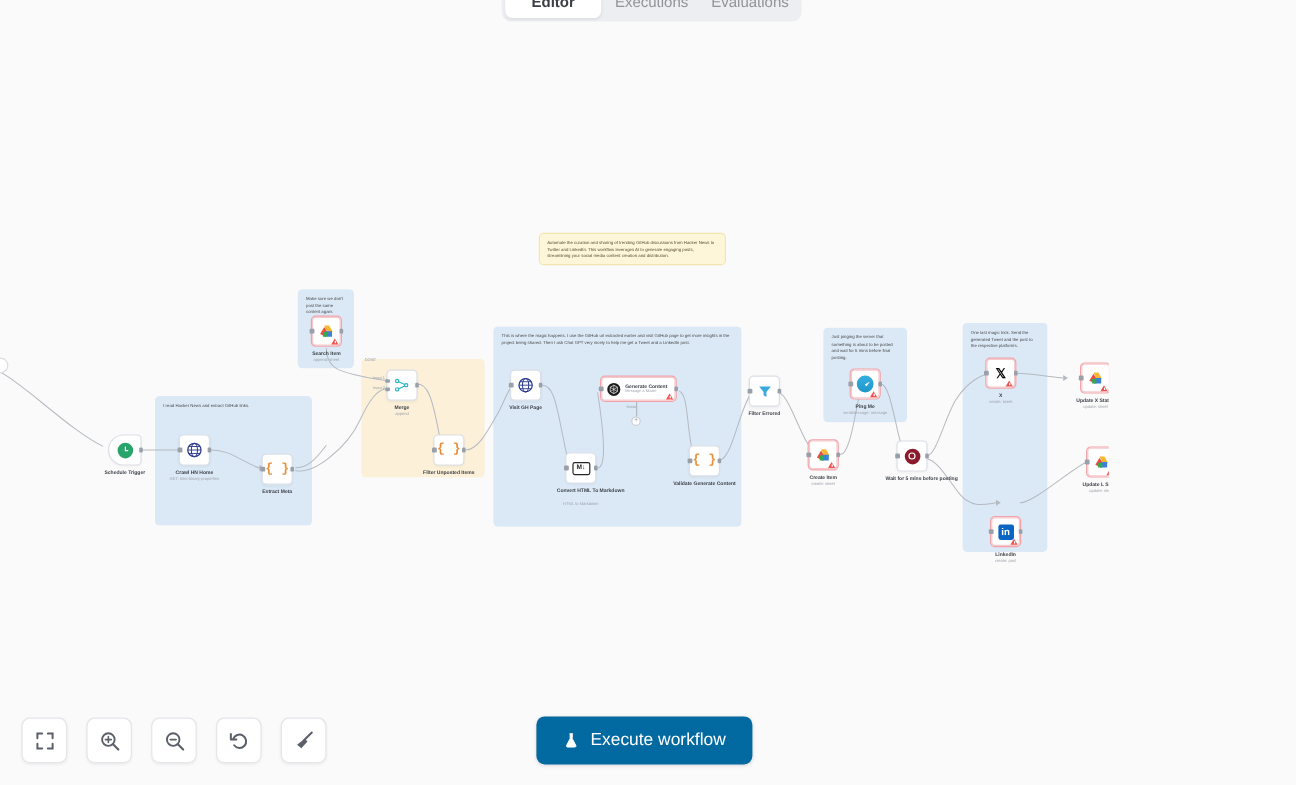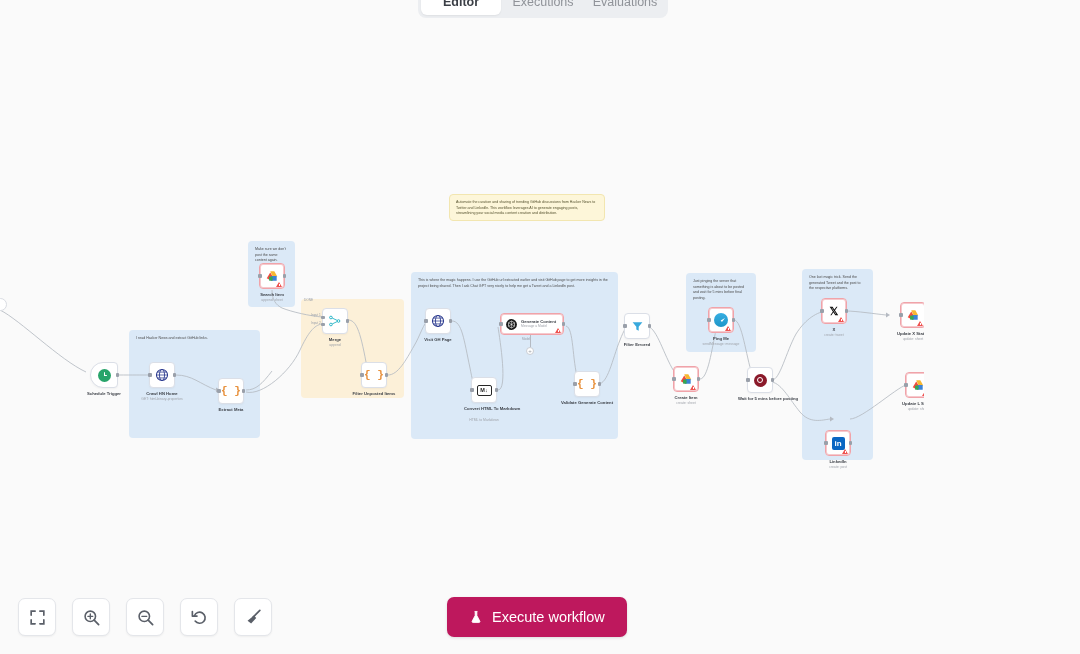--- a/index.html
+++ b/index.html
@@ -122,21 +122,21 @@
   }
   .ctl svg { display: block; }
   .plus-btn { top: 17px; left: 1021px; width: 44px; height: 40px; border-radius: 8px; }
   .ai-btn   { top: 566px; left: 1021px; width: 44px; height: 40px; border-radius: 8px; }
 
   .bottom-bar { position: absolute; left: 18px; top: 598px; display: flex; gap: 16px; }
   .bottom-bar .ctl { position: relative; top: 0; left: 0; }
 
   .exec-btn {
     position: absolute; left: 447px; top: 597px;
-    height: 40px; padding: 0 22px; background: #be185d;
+    height: 40px; padding: 0 22px; background: #0369a1;
     border: none; border-radius: 7px; color: #fff;
     font-size: 14.5px; font-family: "Liberation Sans", sans-serif;
     display: flex; align-items: center; gap: 9px; cursor: pointer;
     box-shadow: 0 1px 3px rgba(0,0,0,.12);
   }
   .exec-btn .flask { width: 14px; height: 16px; }
 
   .left-stub {
     position: absolute; left: -6px; top: 298px; width: 13px; height: 13px;
     border: 1px solid #d9dce2; border-radius: 50%; background: #fff;

